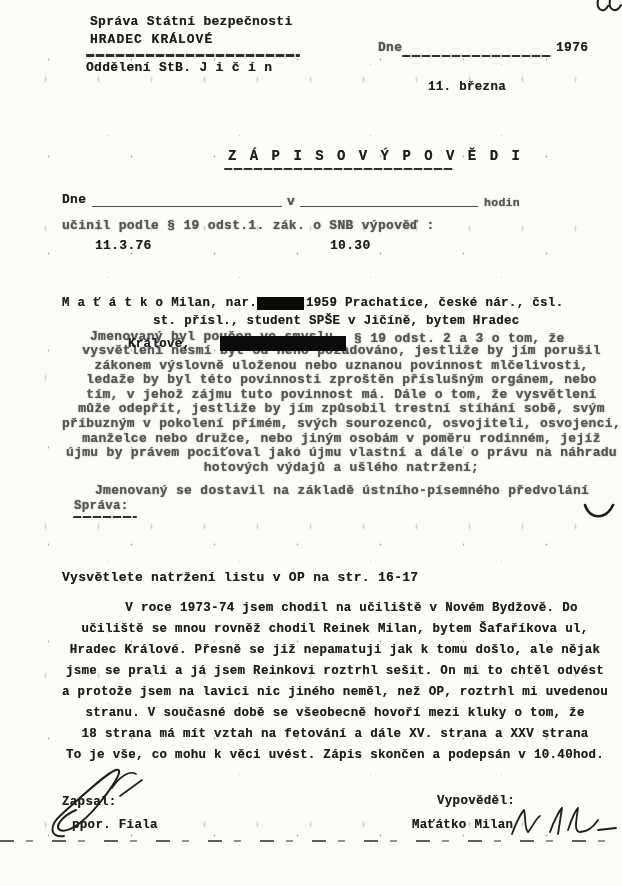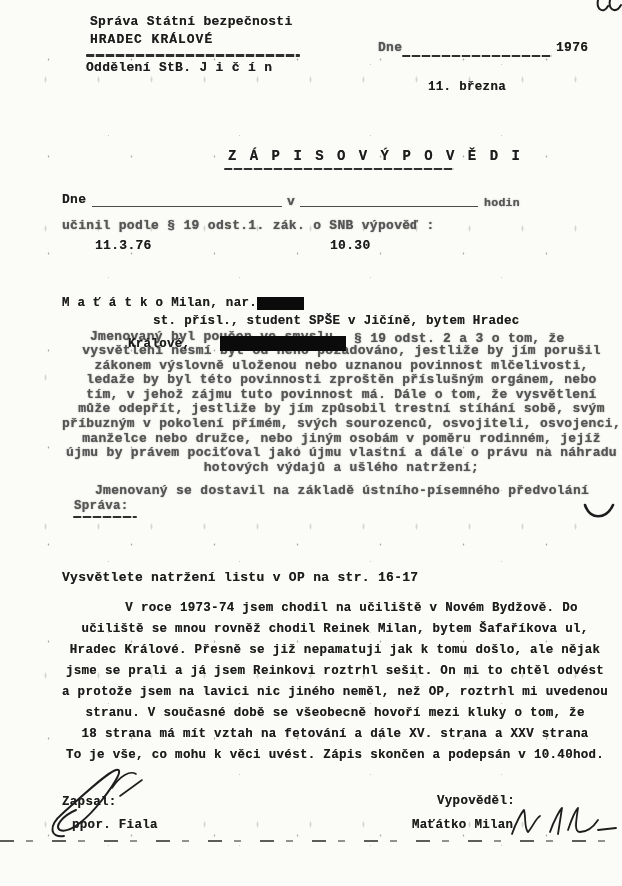--- a/index.html
+++ b/index.html
@@ -62,20 +62,21 @@
   <div class="abs faint sz12" style="left:287px;top:194px;">v</div>
   <span class="abs blank-rule" style="left:300px;top:194px;width:178px;"></span>
   <div class="abs faint sz11" style="left:484px;top:196px;">hodin</div>
 
   <div class="abs faint sz12" style="left:62px;top:218px;">učinil podle § 19 odst.1. zák. o SNB výpověď :</div>
   <div class="abs typed sz13" style="left:95px;top:238px;">11.3.76</div>
   <div class="abs typed sz13" style="left:330px;top:238px;">10.30</div>
 
   <div class="abs typed sz125" style="left:62px;top:296px;">M a ť á t k o  Milan, nar.</div>
   <div class="redaction" style="left:257px;top:297px;width:47px;height:13px;"></div>
+  <div class="abs typed sz125" style="left:306px;top:296px;">1959 Prachatice, české nár., čsl.</div>
   <div class="abs typed sz125" style="left:153px;top:314px;">st. přísl., student SPŠE v Jičíně, bytem Hradec</div>
   <div class="abs typed sz125" style="left:128px;top:337px;z-index:3;">Králové,</div>
   <div class="redaction" style="left:220px;top:336px;width:126px;height:15px;z-index:3;"></div>
 
   <div class="abs faint sz12" style="left:90px;top:329px;">Jmenovaný byl poučen ve smyslu</div>
   <div class="abs faint sz12" style="left:354px;top:331px;">§ 19 odst. 2 a 3 o tom, že</div>
   <div class="abs advisory faint sz12" style="left:62px;top:344px;">
     <p>vysvětlení nesmí být od něho požadováno, jestliže by jím porušil</p>
     <p>zákonem výslovně uloženou nebo uznanou povinnost mlčelivosti,</p>
     <p>ledaže by byl této povinnosti zproštěn příslušným orgánem, nebo</p>

